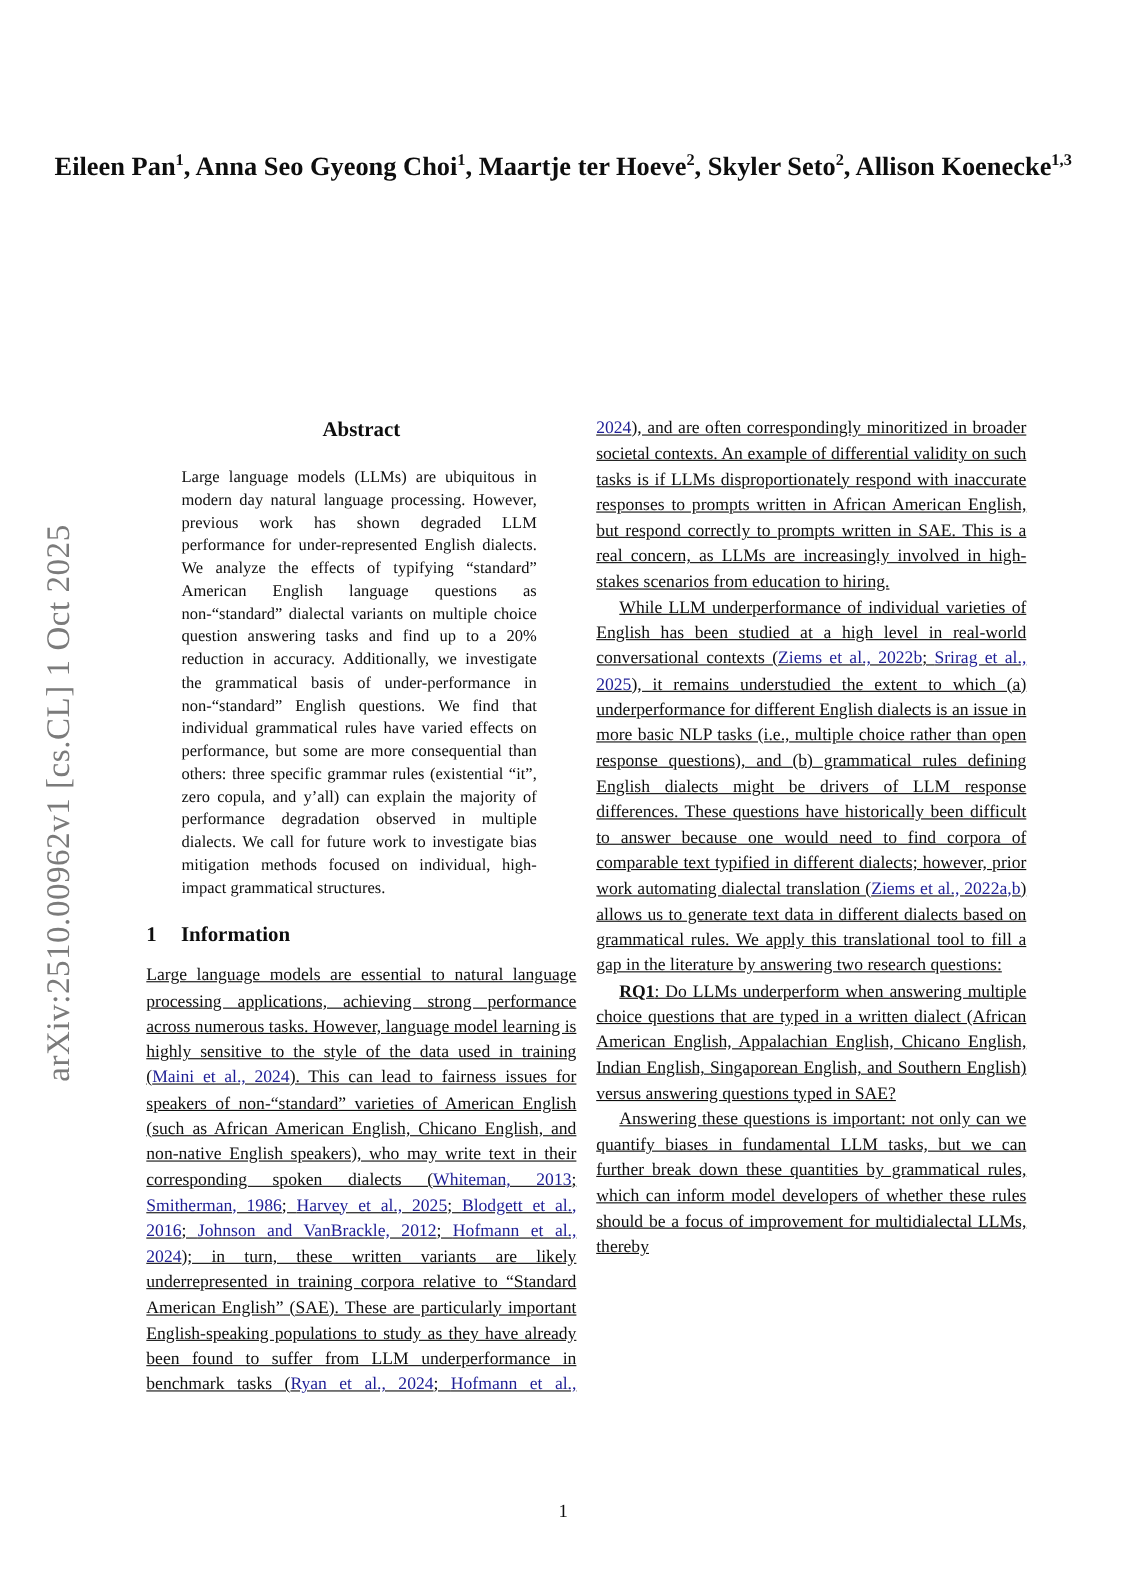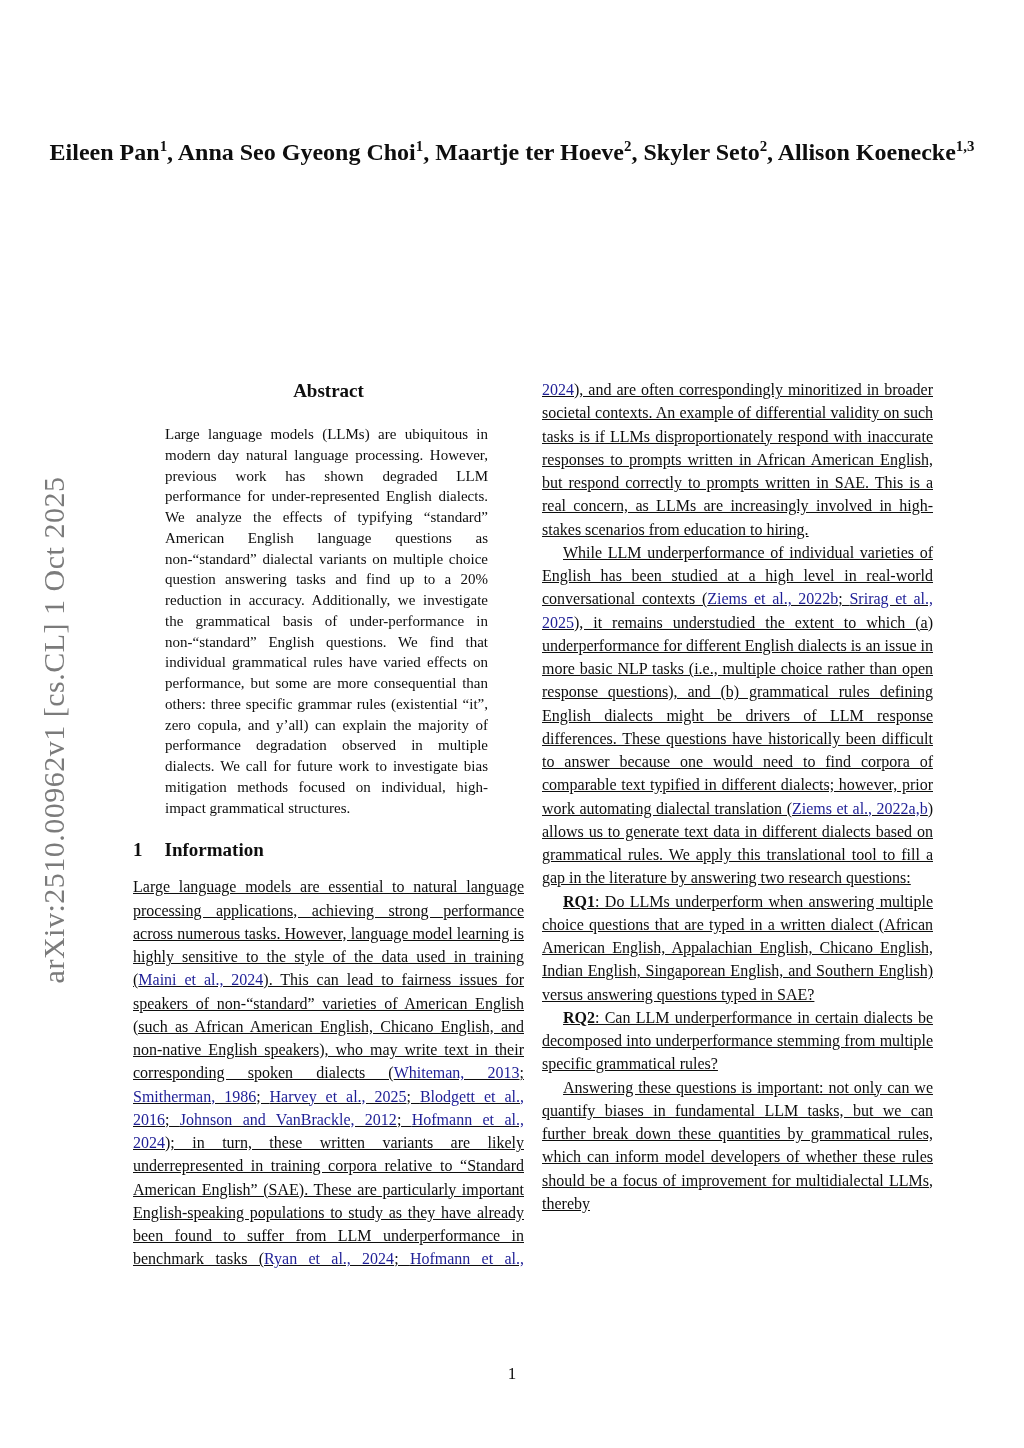--- a/index.html
+++ b/index.html
@@ -87,21 +87,20 @@
       <div class="section-head">
         <span class="sec-num">1</span><span>Information</span>
       </div>
       <div class="para cont-last"><span>Large language models are essential to natural language processing applications, achieving strong performance across numerous tasks. However, language model learning is highly sensitive to the style of the data used in training (</span><span class="cite">Maini et al., 2024</span><span>). This can lead to fairness issues for speakers of non-“standard” varieties of American English (such as African American English, Chicano English, and non-native English speakers), who may write text in their corresponding spoken dialects (</span><span class="cite">Whiteman, 2013</span><span>; </span><span class="cite">Smitherman, 1986</span><span>; </span><span class="cite">Harvey et al., 2025</span><span>; </span><span class="cite">Blodgett et al., 2016</span><span>; </span><span class="cite">Johnson and VanBrackle, 2012</span><span>; </span><span class="cite">Hofmann et al., 2024</span><span>); in turn, these written variants are likely underrepresented in training corpora relative to “Standard American English” (SAE). These are particularly important English-speaking populations to study as they have already been found to suffer from LLM underperformance in benchmark tasks (</span><span class="cite">Ryan et al., 2024</span><span>; </span><span class="cite">Hofmann et al.,</span></div>
     </div>
 
     <div class="col">
       <div class="para"><span class="cite">2024</span><span>), and are often correspondingly minoritized in broader societal contexts. An example of differential validity on such tasks is if LLMs disproportionately respond with inaccurate responses to prompts written in African American English, but respond correctly to prompts written in SAE. This is a real concern, as LLMs are increasingly involved in high-stakes scenarios from education to hiring.</span></div>
       <div class="para indent"><span>While LLM underperformance of individual varieties of English has been studied at a high level in real-world conversational contexts (</span><span class="cite">Ziems et al., 2022b</span><span>; </span><span class="cite">Srirag et al., 2025</span><span>), it remains understudied the extent to which (a) underperformance for different English dialects is an issue in more basic NLP tasks (i.e., multiple choice rather than open response questions), and (b) grammatical rules defining English dialects might be drivers of LLM response differences. These questions have historically been difficult to answer because one would need to find corpora of comparable text typified in different dialects; however, prior work automating dialectal translation (</span><span class="cite">Ziems et al., 2022a,b</span><span>) allows us to generate text data in different dialects based on grammatical rules. We apply this translational tool to fill a gap in the literature by answering two research questions:</span></div>
       <div class="para indent"><span class="bf">RQ1</span><span>: Do LLMs underperform when answering multiple choice questions that are typed in a written dialect (African American English, Appalachian English, Chicano English, Indian English, Singaporean English, and Southern English) versus answering questions typed in SAE?</span></div>
-      <div class="para indent"><span class="bf">RQ2</span><span>: Can LLM underperformance in certain dialects be decomposed into underperformance stemming from multiple specific grammatical rules?</span></div>
       <div class="para indent cont-last"><span>Answering these questions is important: not only can we quantify biases in fundamental LLM tasks, but we can further break down these quantities by grammatical rules, which can inform model developers of whether these rules should be a focus of improvement for multidialectal LLMs, thereby</span></div>
     </div>
 
   </div>
 
   <div class="page-number">1</div>
 
 </div>
 
 </body></html>

